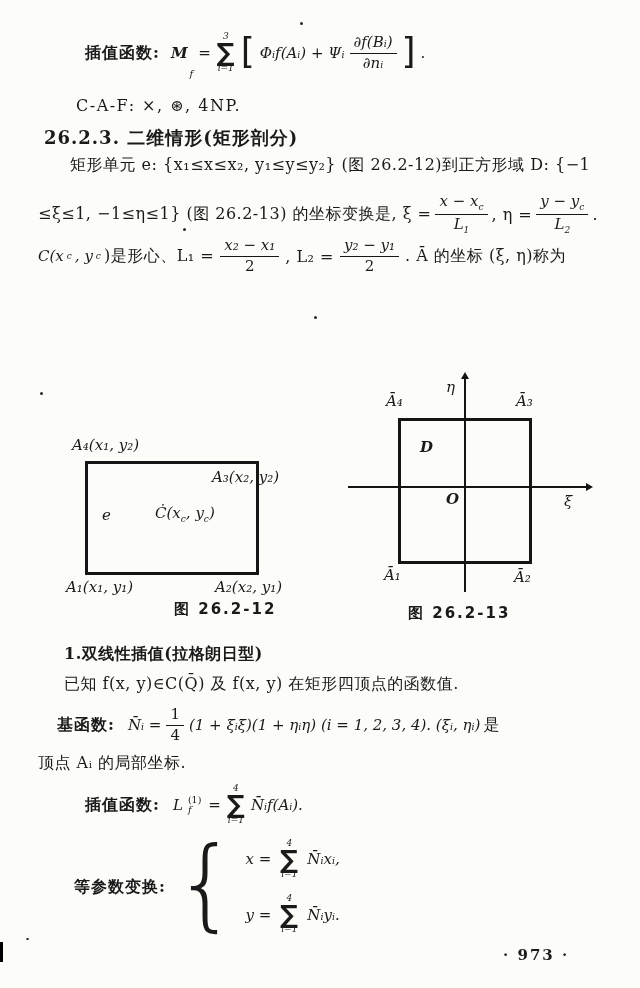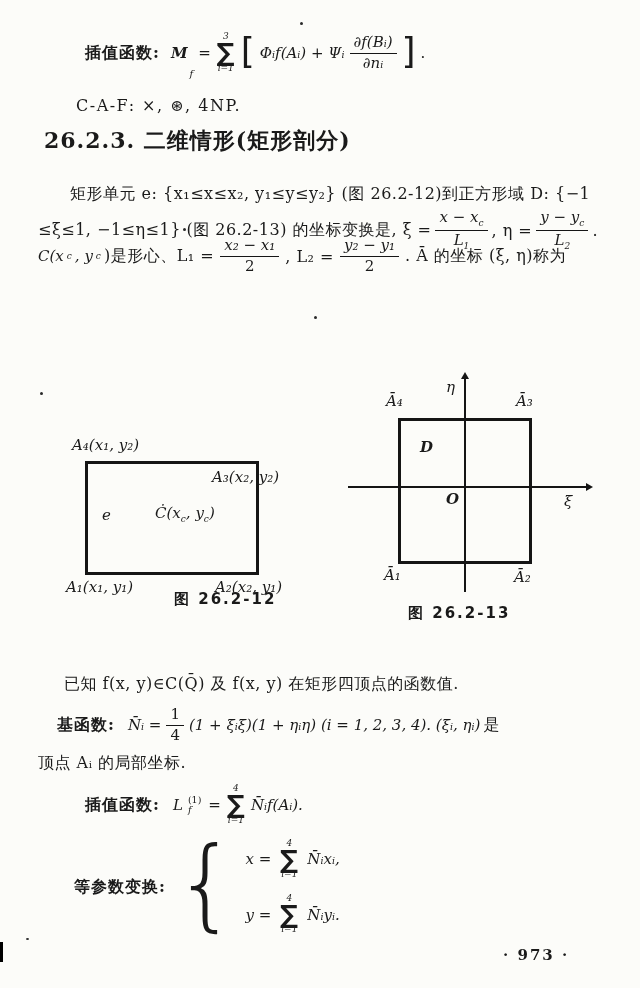--- a/index.html
+++ b/index.html
@@ -6,21 +6,21 @@
   .page{
     position:relative; width:640px; height:988px; background:#fcfcf9;
     font-family:"DejaVu Serif","Liberation Serif",serif; color:#1a1a1a;
     overflow:hidden; margin:0 auto;
   }
   .mrow{position:absolute; display:flex; align-items:center; gap:5px; white-space:nowrap; font-size:15px;}
   .cn{font-size:16px; letter-spacing:0.5px;}
   .cnlabel{font-size:16px; letter-spacing:1px; font-weight:600;}
   .mi{font-style:italic; font-size:15px;}
   .txtline{position:absolute; font-size:16px; letter-spacing:0.5px; white-space:nowrap;}
-  .heading{position:absolute; font-size:22px; font-weight:700; letter-spacing:1px; white-space:nowrap;}
+  .heading{position:absolute; font-size:18px; font-weight:700; letter-spacing:1px; white-space:nowrap;}
   .subheading{position:absolute; font-size:16px; font-weight:700; letter-spacing:0.5px; white-space:nowrap;}
   .sum{display:inline-flex; flex-direction:column; align-items:center; line-height:1; margin:0 1px;}
   .sum .lim{font-size:9px; font-style:italic; line-height:1.1;}
   .sum .sigma{font-size:25px; line-height:0.85; font-weight:700; font-family:"DejaVu Sans","Liberation Sans",sans-serif;}
   .frac{display:inline-flex; flex-direction:column; align-items:center; line-height:1.15; font-size:15px; vertical-align:middle;}
   .frac .fnum{border-bottom:1.5px solid #161616; padding:0 4px 1px;}
   .frac .fden{padding-top:1px;}
   .bigb{font-size:36px; line-height:1; font-family:"DejaVu Sans","Liberation Sans",sans-serif; font-weight:400; transform:translateY(-2px);}
   .msub{font-size:10px; font-style:italic; align-self:flex-end; transform:translateY(5px); margin-left:-3px;}
   .stack{display:inline-flex; flex-direction:column; align-items:flex-start; line-height:1.05; font-size:9.5px; margin-left:0px; margin-right:2px;}
@@ -64,23 +64,23 @@
       <span class="fden mi">∂nᵢ</span>
     </span>
     <span class="bigb">]</span>
     <span>.</span>
   </div>
 
   <div class="txtline" style="left:76px; top:96px; letter-spacing:1.5px;">C-A-F: ×, ⊛, 4NP.</div>
 
   <div class="heading" style="left:44px; top:126px;">26.2.3. 二维情形(矩形剖分)</div>
 
-  <div class="txtline" style="left:70px; top:184px;">矩形单元 e: {x₁≤x≤x₂, y₁≤y≤y₂} (图 26.2-12)到正方形域 D: {−1</div>
-
-  <div class="mrow" style="left:38px; top:192px; height:44px; gap:4px;margin-top:16px;">
+  <div class="txtline" style="left:70px; top:155px;">矩形单元 e: {x₁≤x≤x₂, y₁≤y≤y₂} (图 26.2-12)到正方形域 D: {−1</div>
+
+  <div class="mrow" style="left:38px; top:192px; height:44px; gap:4px;">
     <span class="cn">≤ξ≤1, −1≤η≤1} (图 26.2-13) 的坐标变换是, ξ =</span>
     <span class="frac">
       <span class="fnum mi"><span>x − x</span><sub style="font-size:9px;">c</sub></span>
       <span class="fden mi"><span>L</span><sub style="font-size:9px;">1</sub></span>
     </span>
     <span class="cn">, η =</span>
     <span class="frac">
       <span class="fnum mi"><span>y − y</span><sub style="font-size:9px;">c</sub></span>
       <span class="fden mi"><span>L</span><sub style="font-size:9px;">2</sub></span>
     </span>
@@ -109,40 +109,41 @@
   <div class="figbox" style="left:60px; top:430px; width:260px; height:200px;text-align:right;">
     <div class="rect" style="left:25px; top:31px; width:168px; height:108px;"></div>
     <div class="figlabel" style="left:12px; top:6px;">A₄(x₁, y₂)</div>
     <div class="figlabel" style="left:152px; top:6px;margin-top:32px;">A₃(x₂, y₂)</div>
     <div class="figlabel" style="left:6px; top:148px;">A₁(x₁, y₁)</div>
     <div class="figlabel" style="left:155px; top:148px;">A₂(x₂, y₁)</div>
     <div class="figlabel" style="left:42px; top:76px;">e</div>
     <div class="figlabel" style="left:95px; top:74px;">
       <span>Ċ(x</span><sub style="font-size:9px;">c</sub><span>, y</span><sub style="font-size:9px;">c</sub><span>)</span>
     </div>
-    <div class="figcap" style="left:78px; top:160px;padding-left:36px;">图  26.2-12</div>
+    <div class="figcap" style="left:78px; top:170px;padding-left:36px;">图  26.2-12</div>
   </div>
 
   <div class="figbox" style="left:340px; top:372px; width:280px; height:255px;">
     <div class="axis-v" style="left:124px; top:5px; height:215px;"></div>
     <div class="axis-h" style="left:8px; top:114px; width:240px;"></div>
     <div class="arrow-up" style="left:121px; top:0px;"></div>
     <div class="arrow-right" style="left:246px; top:111px;"></div>
     <div class="rect" style="left:58px; top:46px; width:128px; height:140px; background:transparent;"></div>
     <div class="figlabel" style="left:106px; top:6px;">η</div>
     <div class="figlabel" style="left:224px; top:120px;">ξ</div>
     <div class="figlabel" style="left:106px; top:118px; font-weight:700;">O</div>
     <div class="figlabel" style="left:80px; top:66px; font-weight:700;">D</div>
     <div class="figlabel" style="left:46px; top:20px;">Ā₄</div>
     <div class="figlabel" style="left:176px; top:20px;">Ā₃</div>
     <div class="figlabel" style="left:44px; top:194px;">Ā₁</div>
     <div class="figlabel" style="left:174px; top:196px;">Ā₂</div>
     <div class="figcap" style="left:68px; top:232px;">图  26.2-13</div>
   </div>
 
+  <div class="subheading" style="left:64px; top:644px;">1.双线性插值(拉格朗日型)</div>
   <div class="txtline" style="left:64px; top:674px;">已知 f(x, y)∈C(Q̄) 及 f(x, y) 在矩形四顶点的函数值.</div>
 
   <div class="mrow" style="left:57px; top:704px; height:42px;">
     <span class="cnlabel">基函数:</span>
     <span class="mi" style="margin-left:8px;">N̄ᵢ =</span>
     <span class="frac">
       <span class="fnum">1</span>
       <span class="fden">4</span>
     </span>
     <span class="mi">(1 + ξᵢξ)(1 + ηᵢη) (i = 1, 2, 3, 4). (ξᵢ, ηᵢ)</span>

